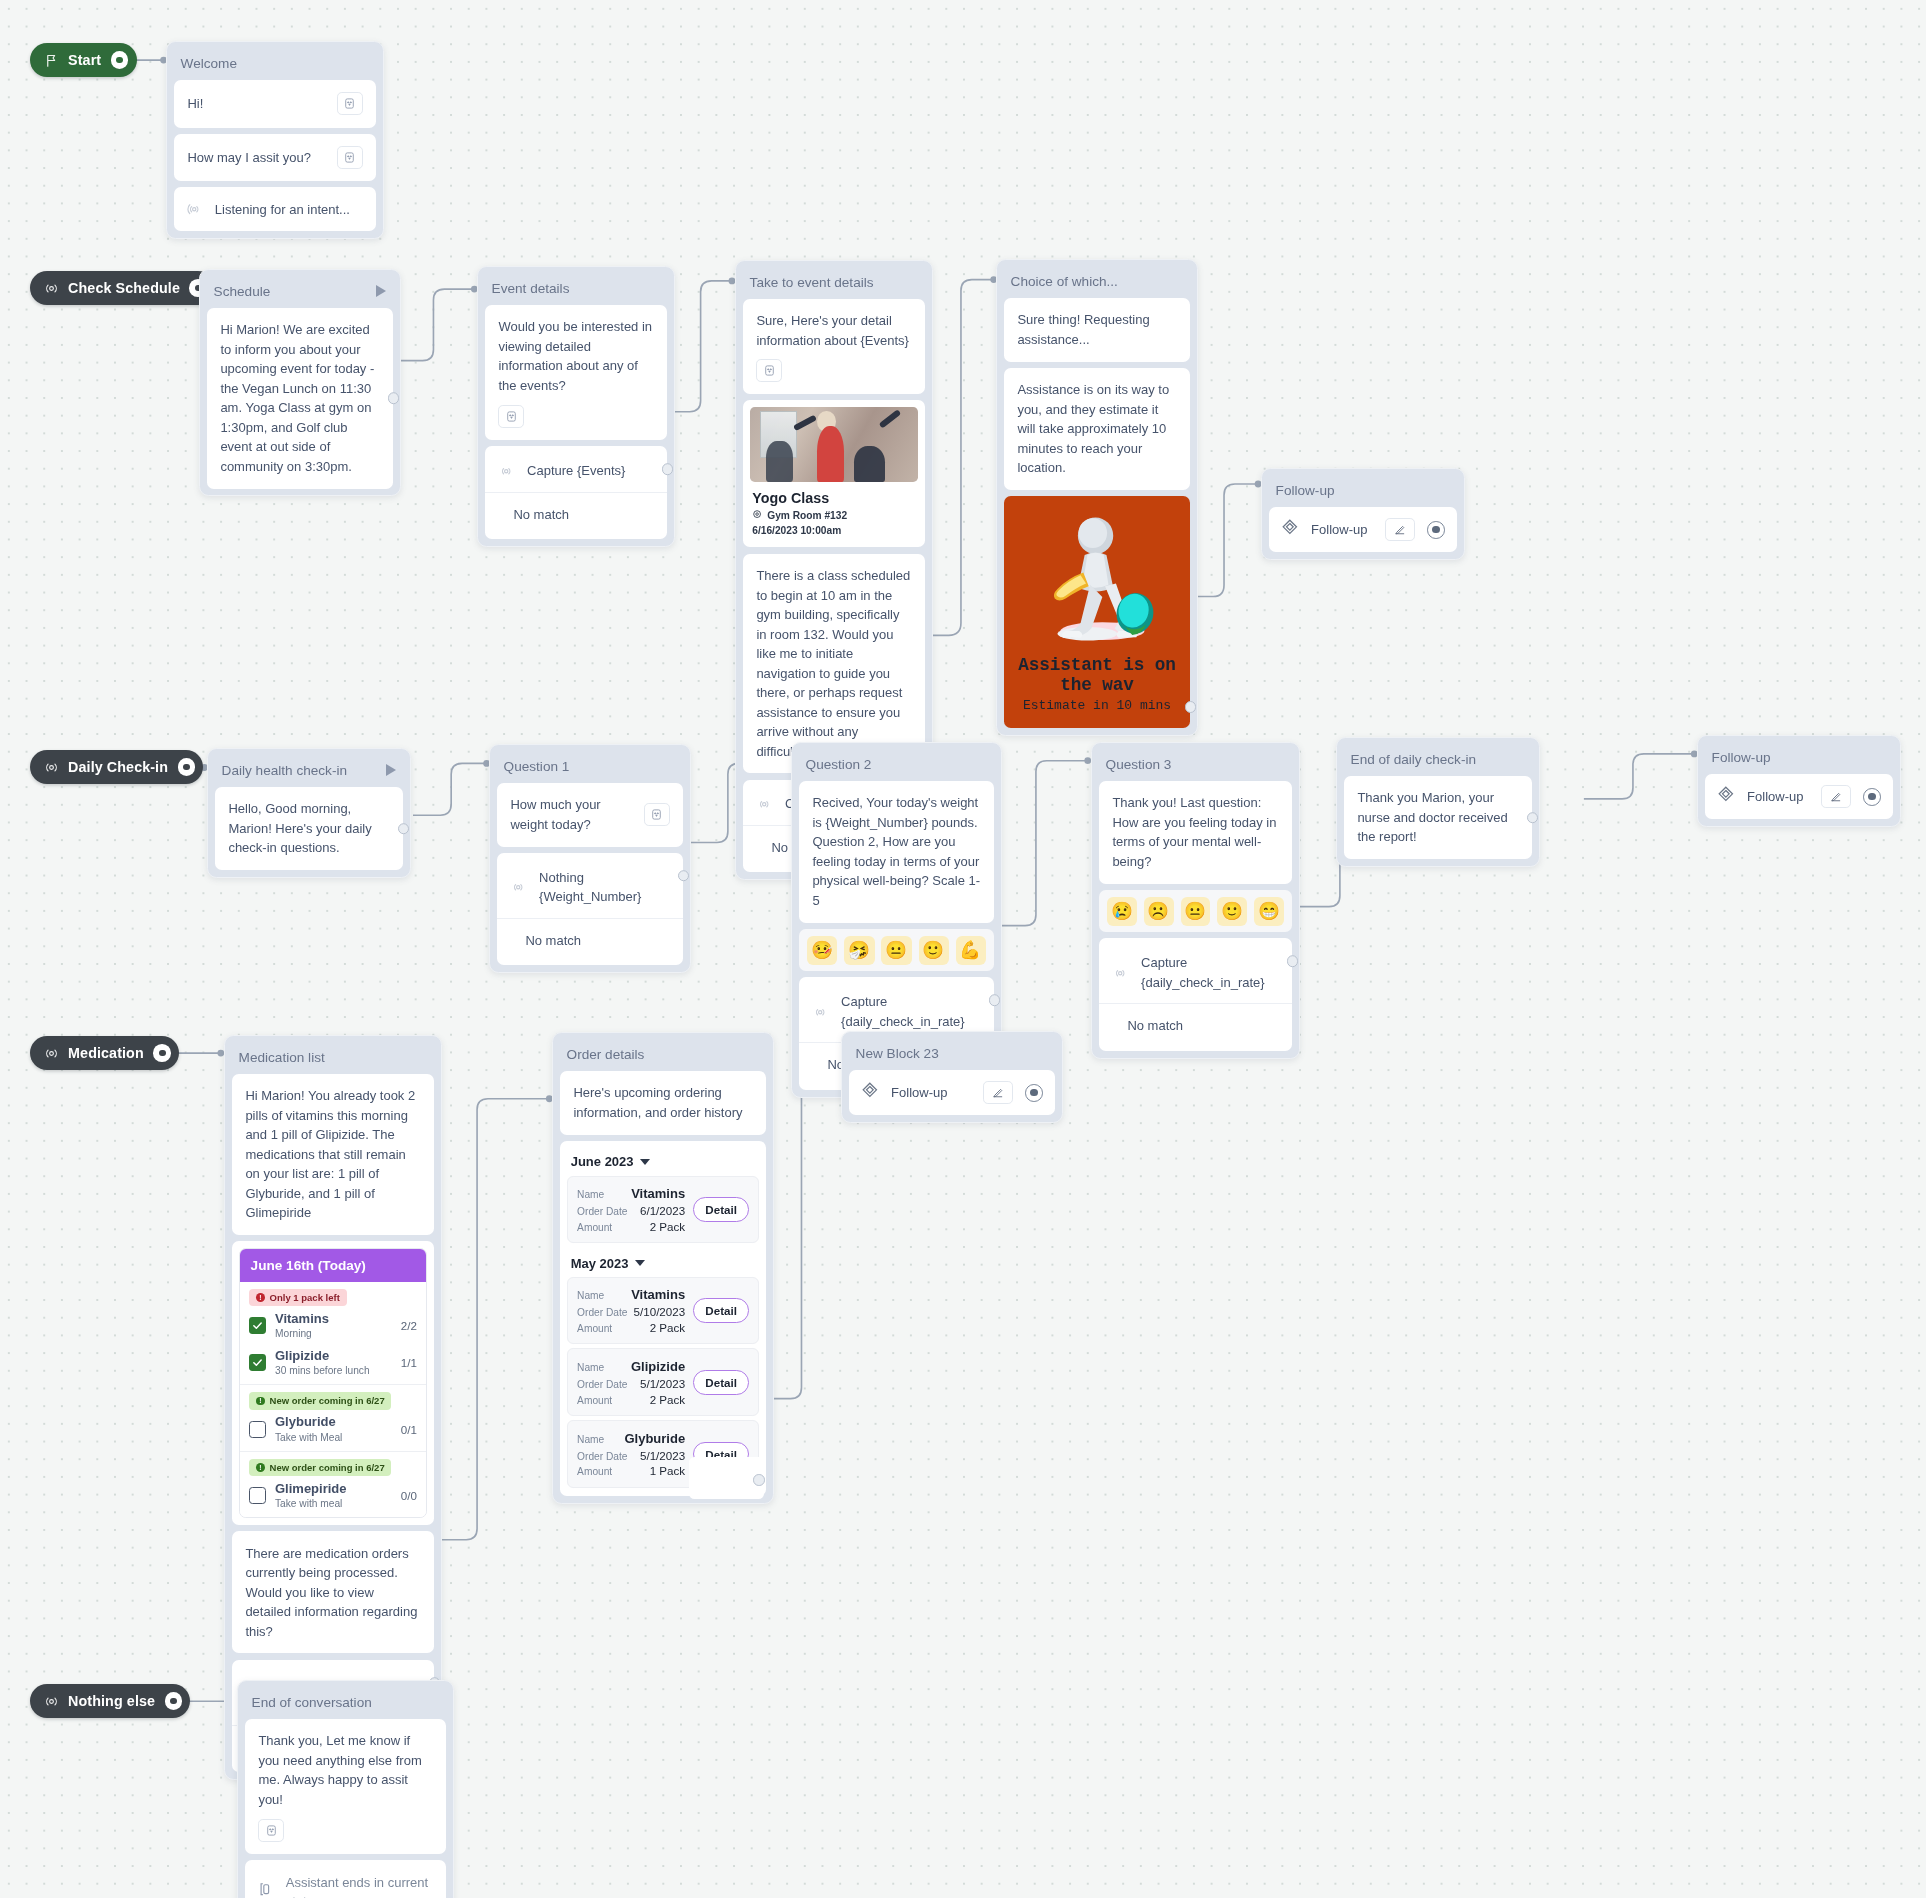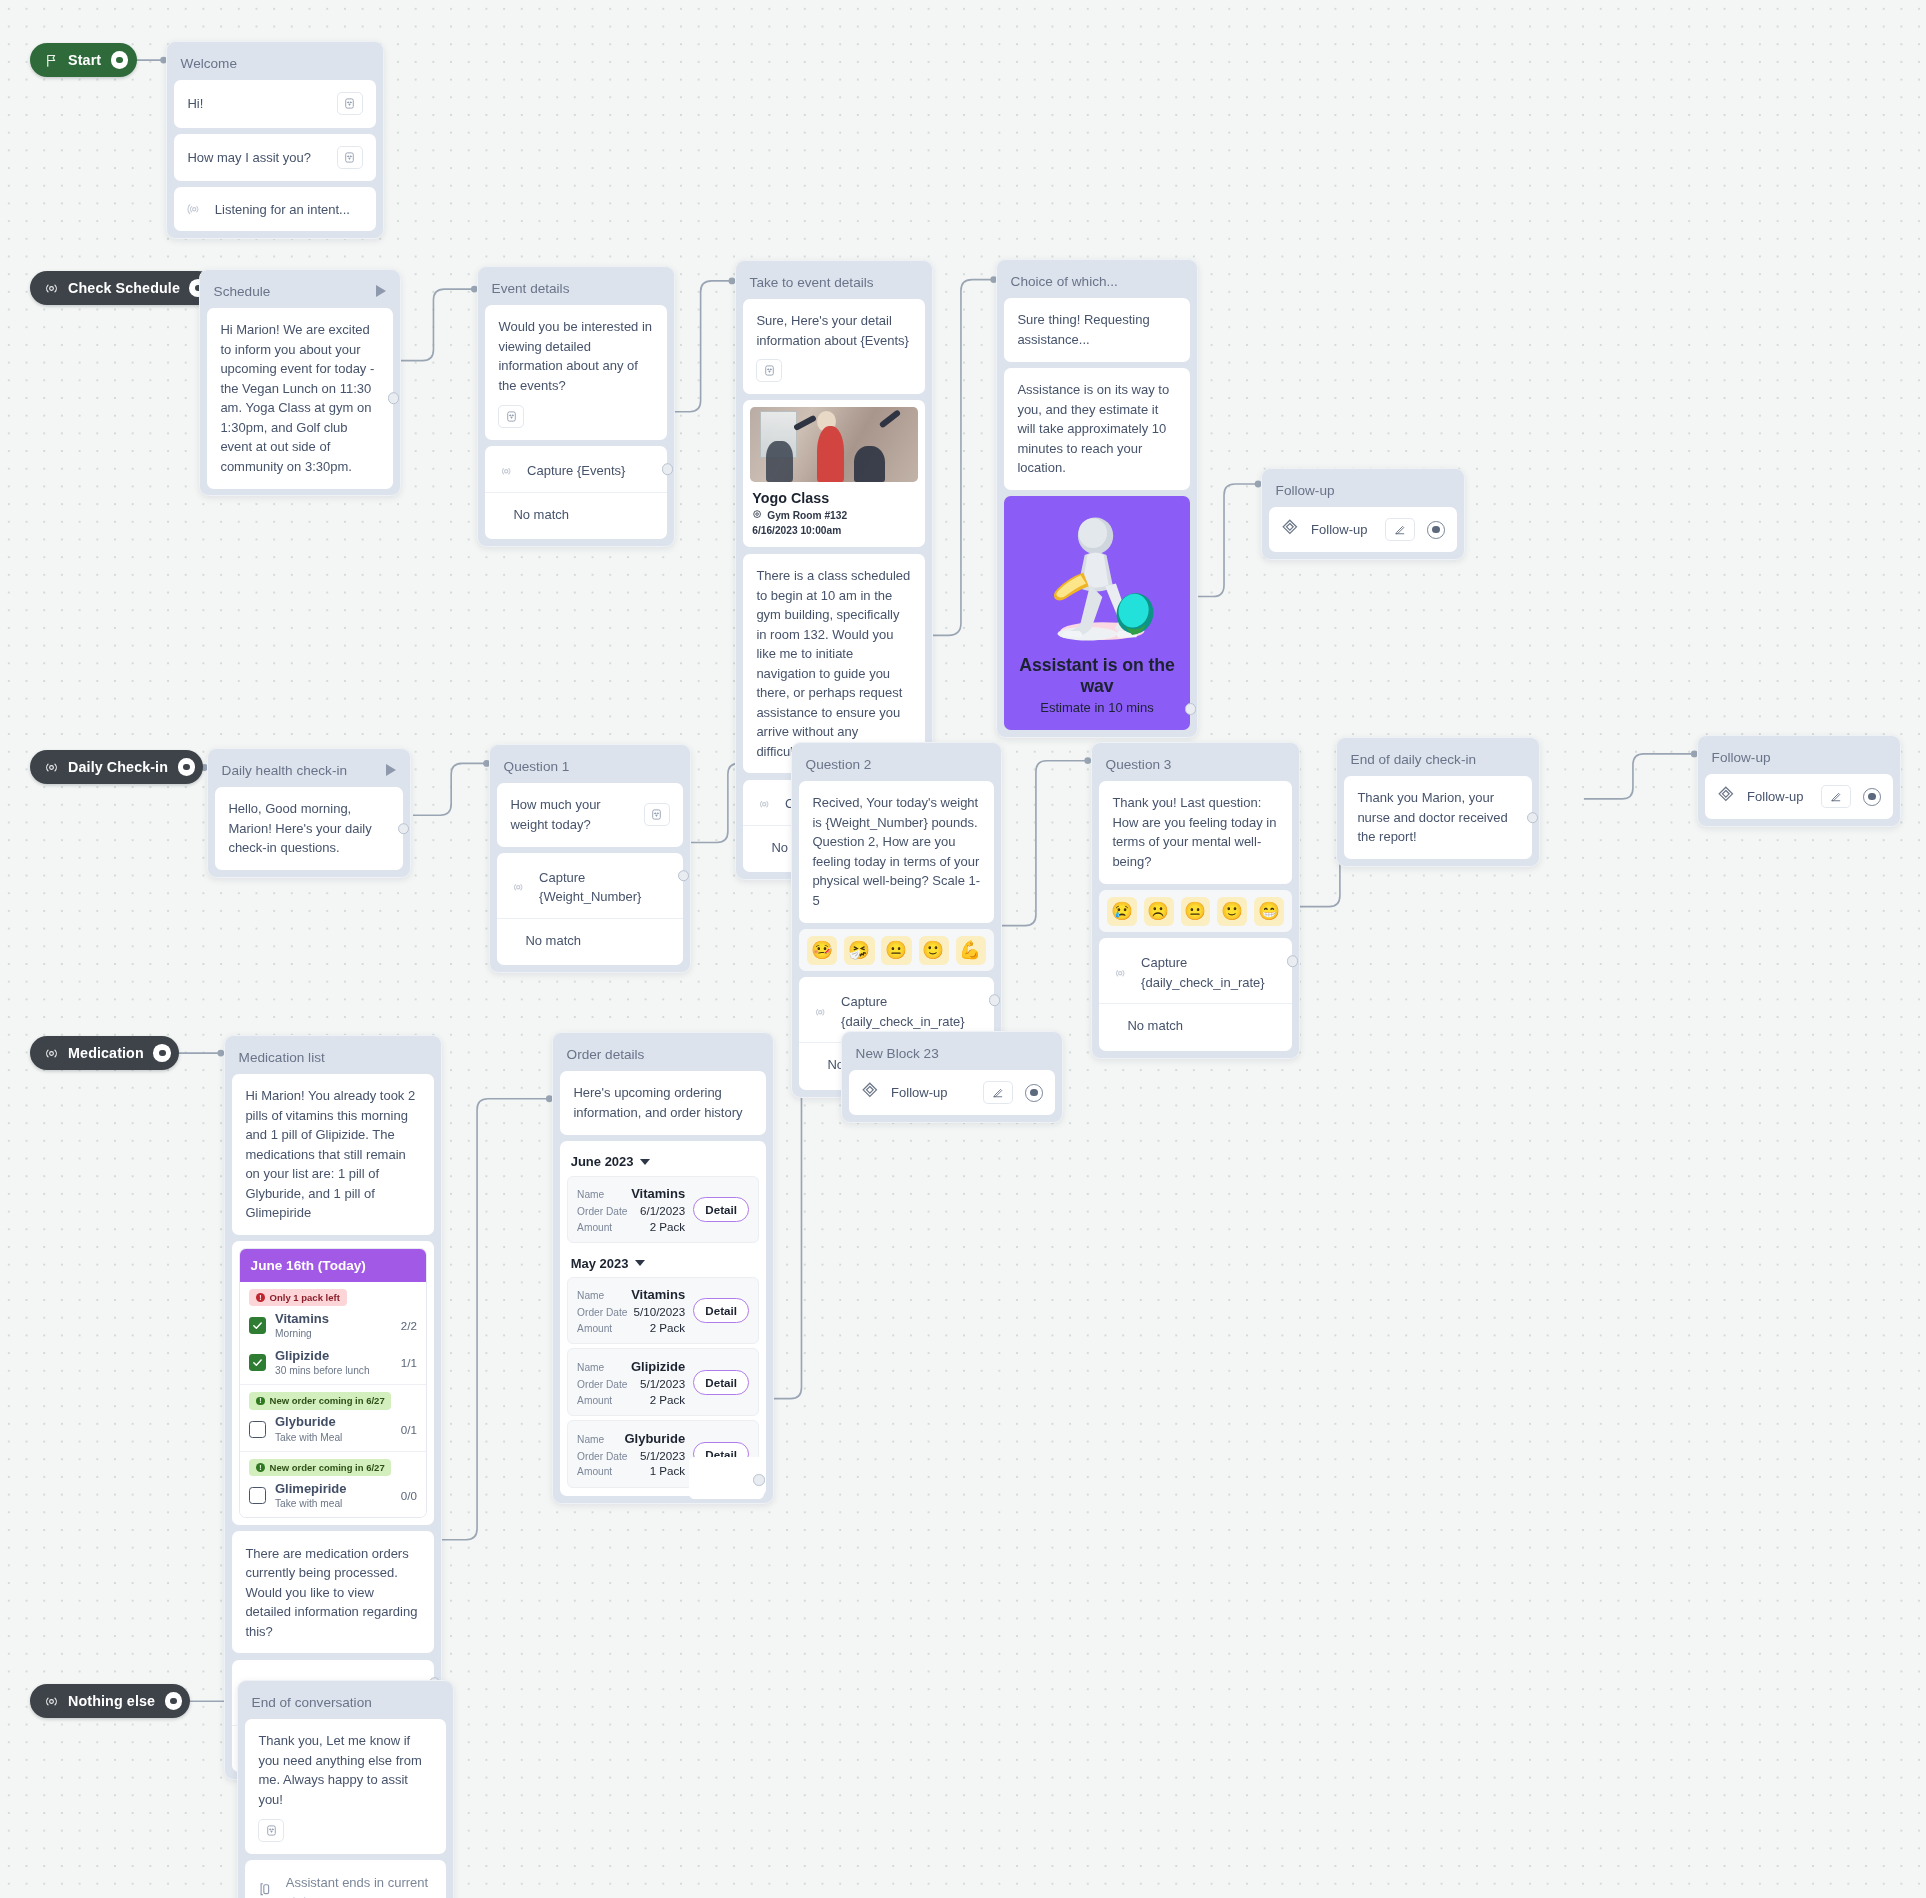--- a/index.html
+++ b/index.html
@@ -113,21 +113,21 @@
     background:#2e3442; border-radius: 45% 45% 8% 8%; opacity:.9; }
   .media-img .leg1 { position:absolute; left:26%; top:18%; width:14%; height:8%;
     background:#2e3442; transform: rotate(-28deg); border-radius:4.1px; }
   .media-img .leg2 { position:absolute; left:76%; top:12%; width:14%; height:8%;
     background:#2e3442; transform: rotate(-38deg); border-radius:4.1px; }
   .media-title { font-size: 14.3px; font-weight: 700; color: #1c2330; margin: 8.2px 0 3.4px 2.7px; }
   .media-sub { display: flex; align-items: center; gap: 4.8px; font-size: 10.2px; color:#2d3748; margin-left: 2.7px; font-weight: 600;}
   .media-date { font-size: 10.2px; color:#2d3748; margin: 3.4px 0 4.1px 2.7px; font-weight: 600;}
 
   
-  .illus-card { background: #8b5cf6; border-radius: 6.8px; padding: 13.6px 12.3px 15px; position: relative; }
+  .illus-card { background: #c2410c; border-radius: 6.8px; padding: 13.6px 12.3px 15px; position: relative; font-family: Liberation Mono, monospace; }
   .illus-stage { height: 136px; position: relative; margin-bottom: 9.5px; }
   .illus-headline { text-align: center; font-size: 17.7px; font-weight: 700; color:#1c2330; letter-spacing:-0.1px; }
   .illus-sub { text-align: center; font-size: 13px; color:#1c2330; margin-top: 2.7px; }
 
   
   .emoji-row {
     background: #f6f7f9; border-radius: 6.8px; padding: 6.8px 8.2px; margin-bottom: 6.1px;
     display: flex; gap: 6.8px; justify-content: space-between;
   }
   .emoji-chip {
@@ -536,21 +536,21 @@
       </div>
     </div>
     <div class="card">
       <div class="capture-row">
         <span class="cap-icon">
           <svg viewBox="0 0 24 24" fill="none" stroke="#8e99ad" stroke-width="1.7" stroke-linecap="round">
               <circle cx="12" cy="12" r="2.4"></circle>
               <path d="M8.2 8.2a5.4 5.4 0 000 7.6M15.8 8.2a5.4 5.4 0 010 7.6"></path>
             </svg>
         </span>
-        <span class="capture-label">Capture {Weight_Number}</span>
+        <span class="capture-label">Nothing {Weight_Number}</span>
         <span class="port" style="top:23px;"></span>
       </div>
       <div class="divider"></div>
       <div class="nomatch">No match</div>
     </div>
   </div>
 
   <div class="block" style="left:791px; top:742px; width:211px;">
     <div class="block-title">
       <span>Question 2</span>

